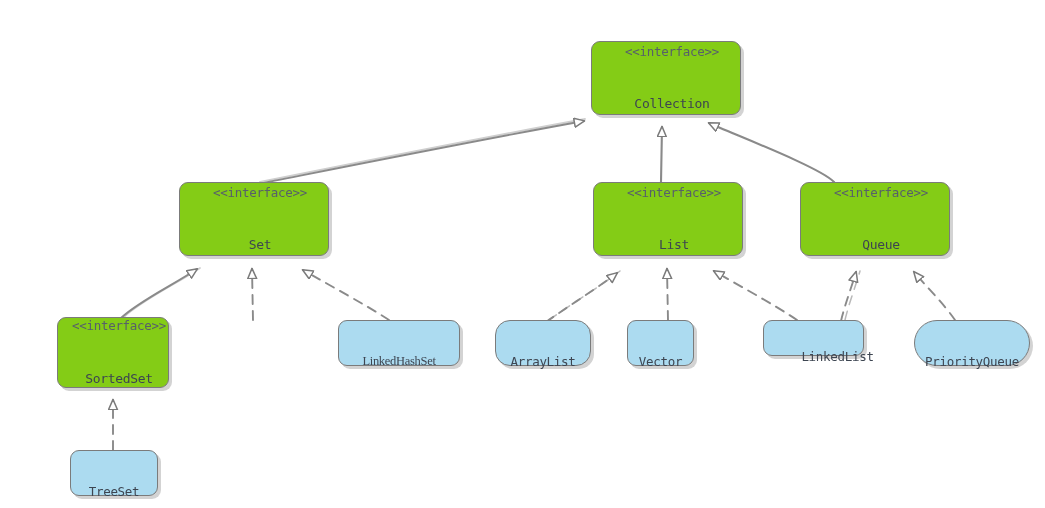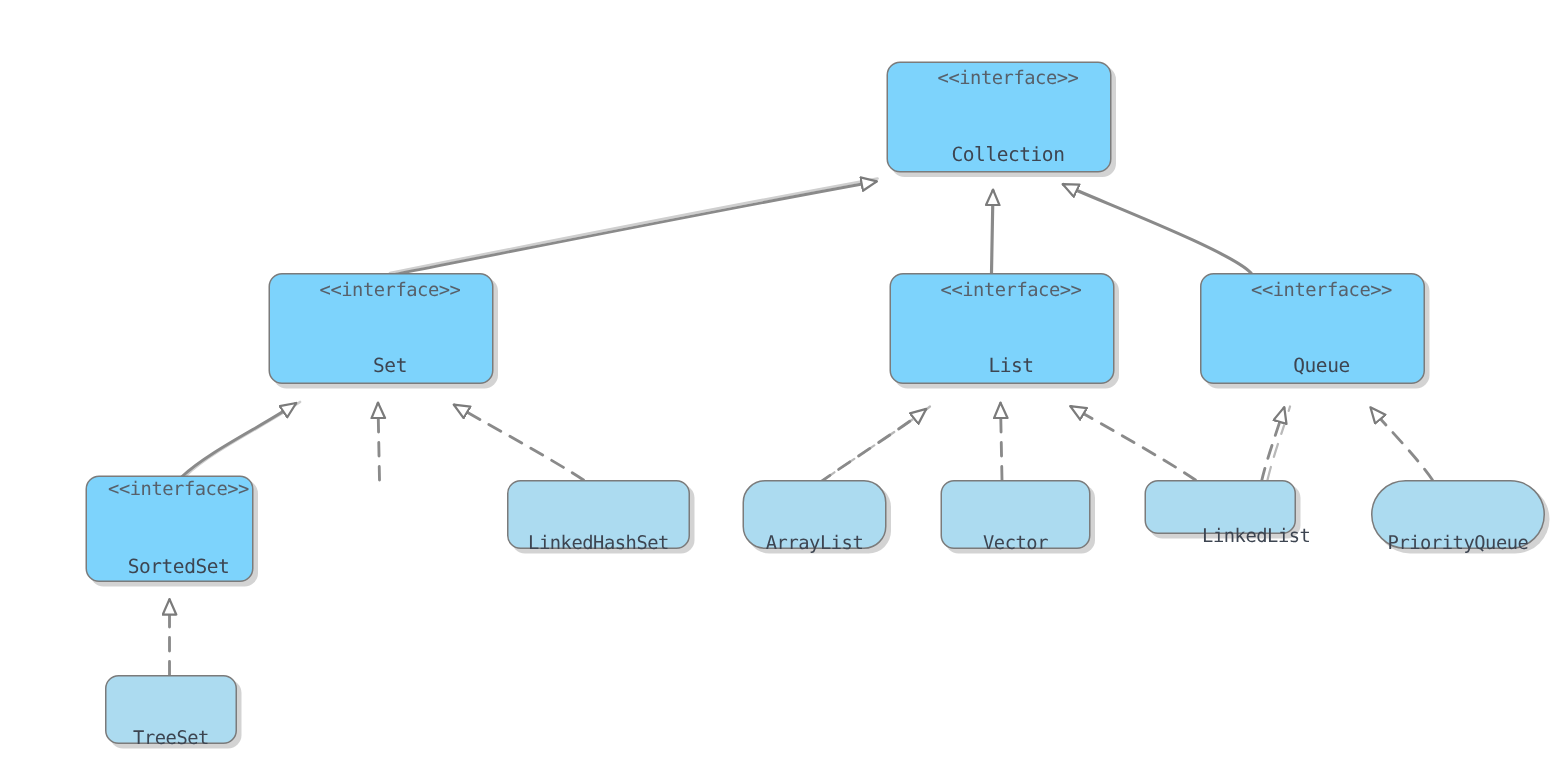--- a/index.html
+++ b/index.html
@@ -41,21 +41,21 @@
     flex-direction: column;
     align-items: center;
     justify-content: center;
     box-shadow: 3px 3px 0 0 rgba(120,120,120,0.33);
     z-index: 5;
     line-height: 1.25;
     text-align: center;
     user-select: none;
   }
   .uml-node.interface {
-    background: #7dd3fc;
+    background: #84cc16;
     padding-left: 12px;
   }
   .uml-node.concrete {
     background: #acdbf0;
   }
   .stereotype {
     font-size: 12.5px;
     color: #57606a;
     letter-spacing: -0.3px;
     white-space: nowrap;
@@ -162,29 +162,29 @@
     <div class="stereotype">&lt;&lt;interface&gt;&gt;</div>
     <div class="node-name">Queue</div>
   </div>
 
   <div class="uml-node interface" style="left:57px;top:317px;width:112px;height:71px;">
     <div class="stereotype">&lt;&lt;interface&gt;&gt;</div>
     <div class="node-name">SortedSet</div>
   </div>
 
 
-  <div class="uml-node concrete" style="left:338px;top:320px;width:122px;height:46px;">
+  <div class="uml-node concrete" style="left:338px;top:320px;width:122px;height:46px;font-family:Liberation Serif, serif;">
     <div class="node-name">LinkedHashSet</div>
   </div>
 
   <div class="uml-node concrete" style="left:495px;top:320px;width:96px;height:46px;border-radius:15px;">
     <div class="node-name">ArrayList</div>
   </div>
 
-  <div class="uml-node concrete" style="left:627px;top:320px;width:100px;height:46px;">
+  <div class="uml-node concrete" style="left:627px;top:320px;width:67px;height:46px;">
     <div class="node-name">Vector</div>
   </div>
 
   <div class="uml-node concrete" style="left:763px;top:320px;width:101px;height:36px;padding-left:48px;">
     <div class="node-name">LinkedList</div>
   </div>
 
   <div class="uml-node concrete" style="left:914px;top:320px;width:116px;height:46px;border-radius:23px;">
     <div class="node-name">PriorityQueue</div>
   </div>

